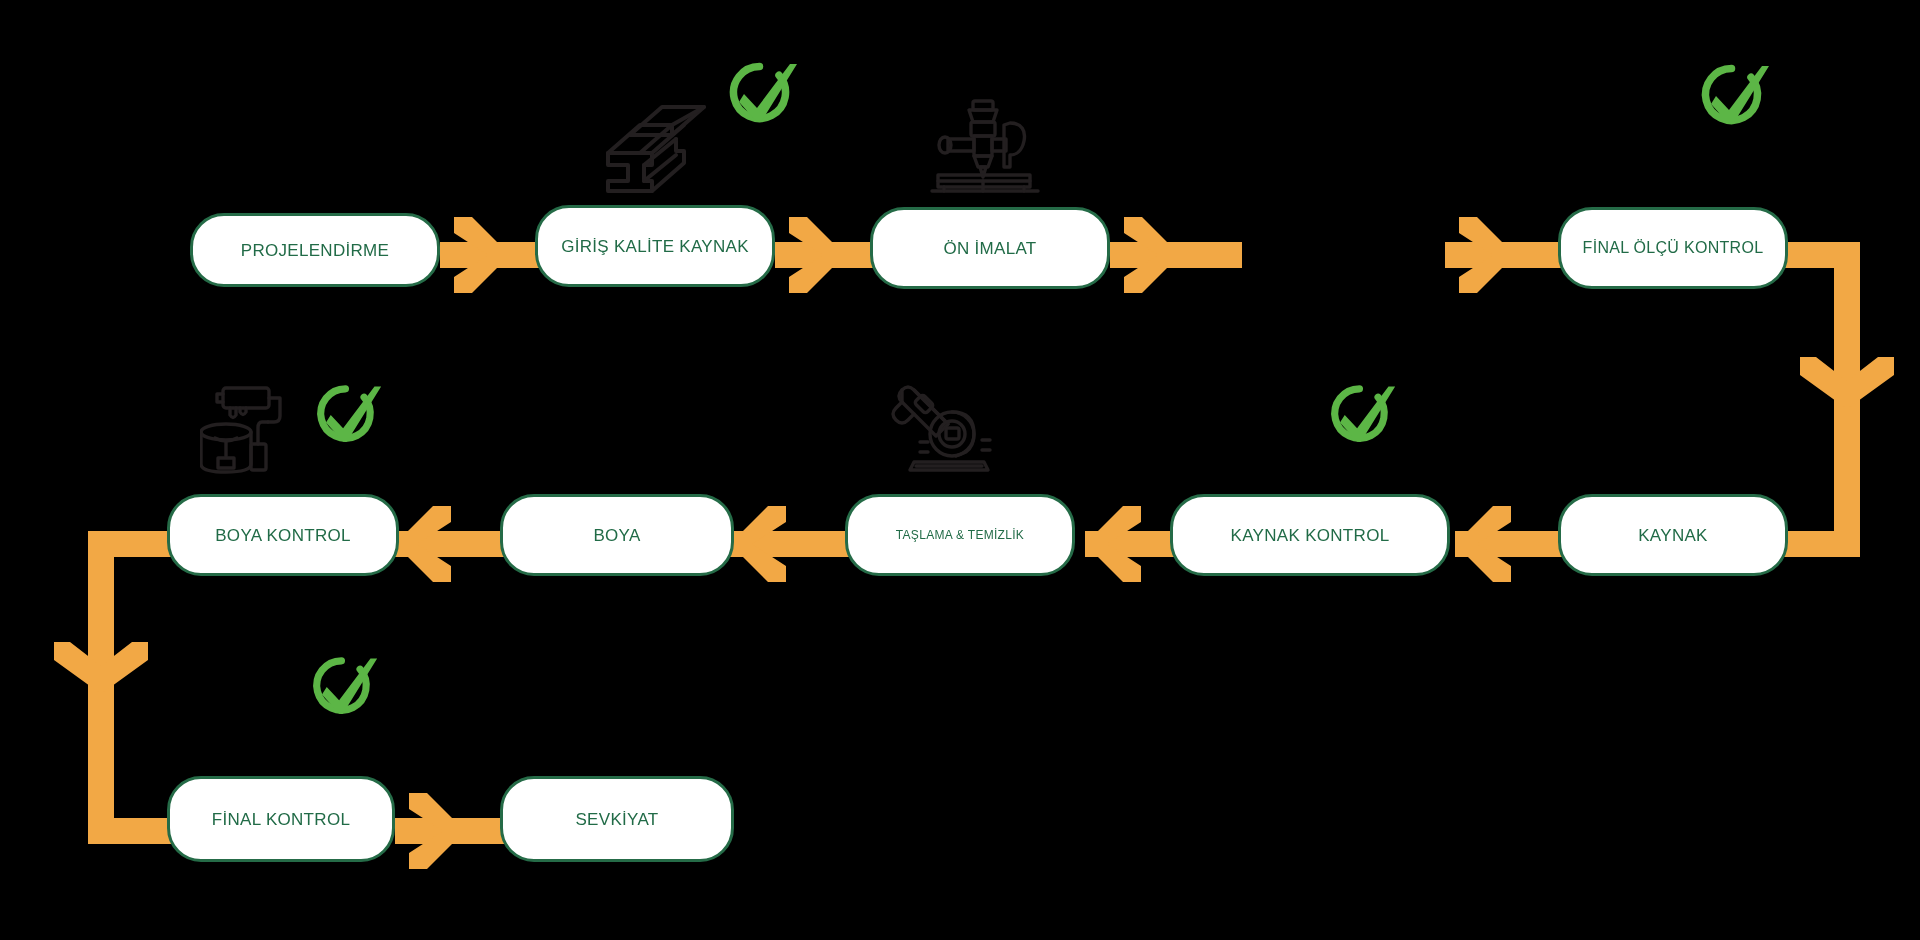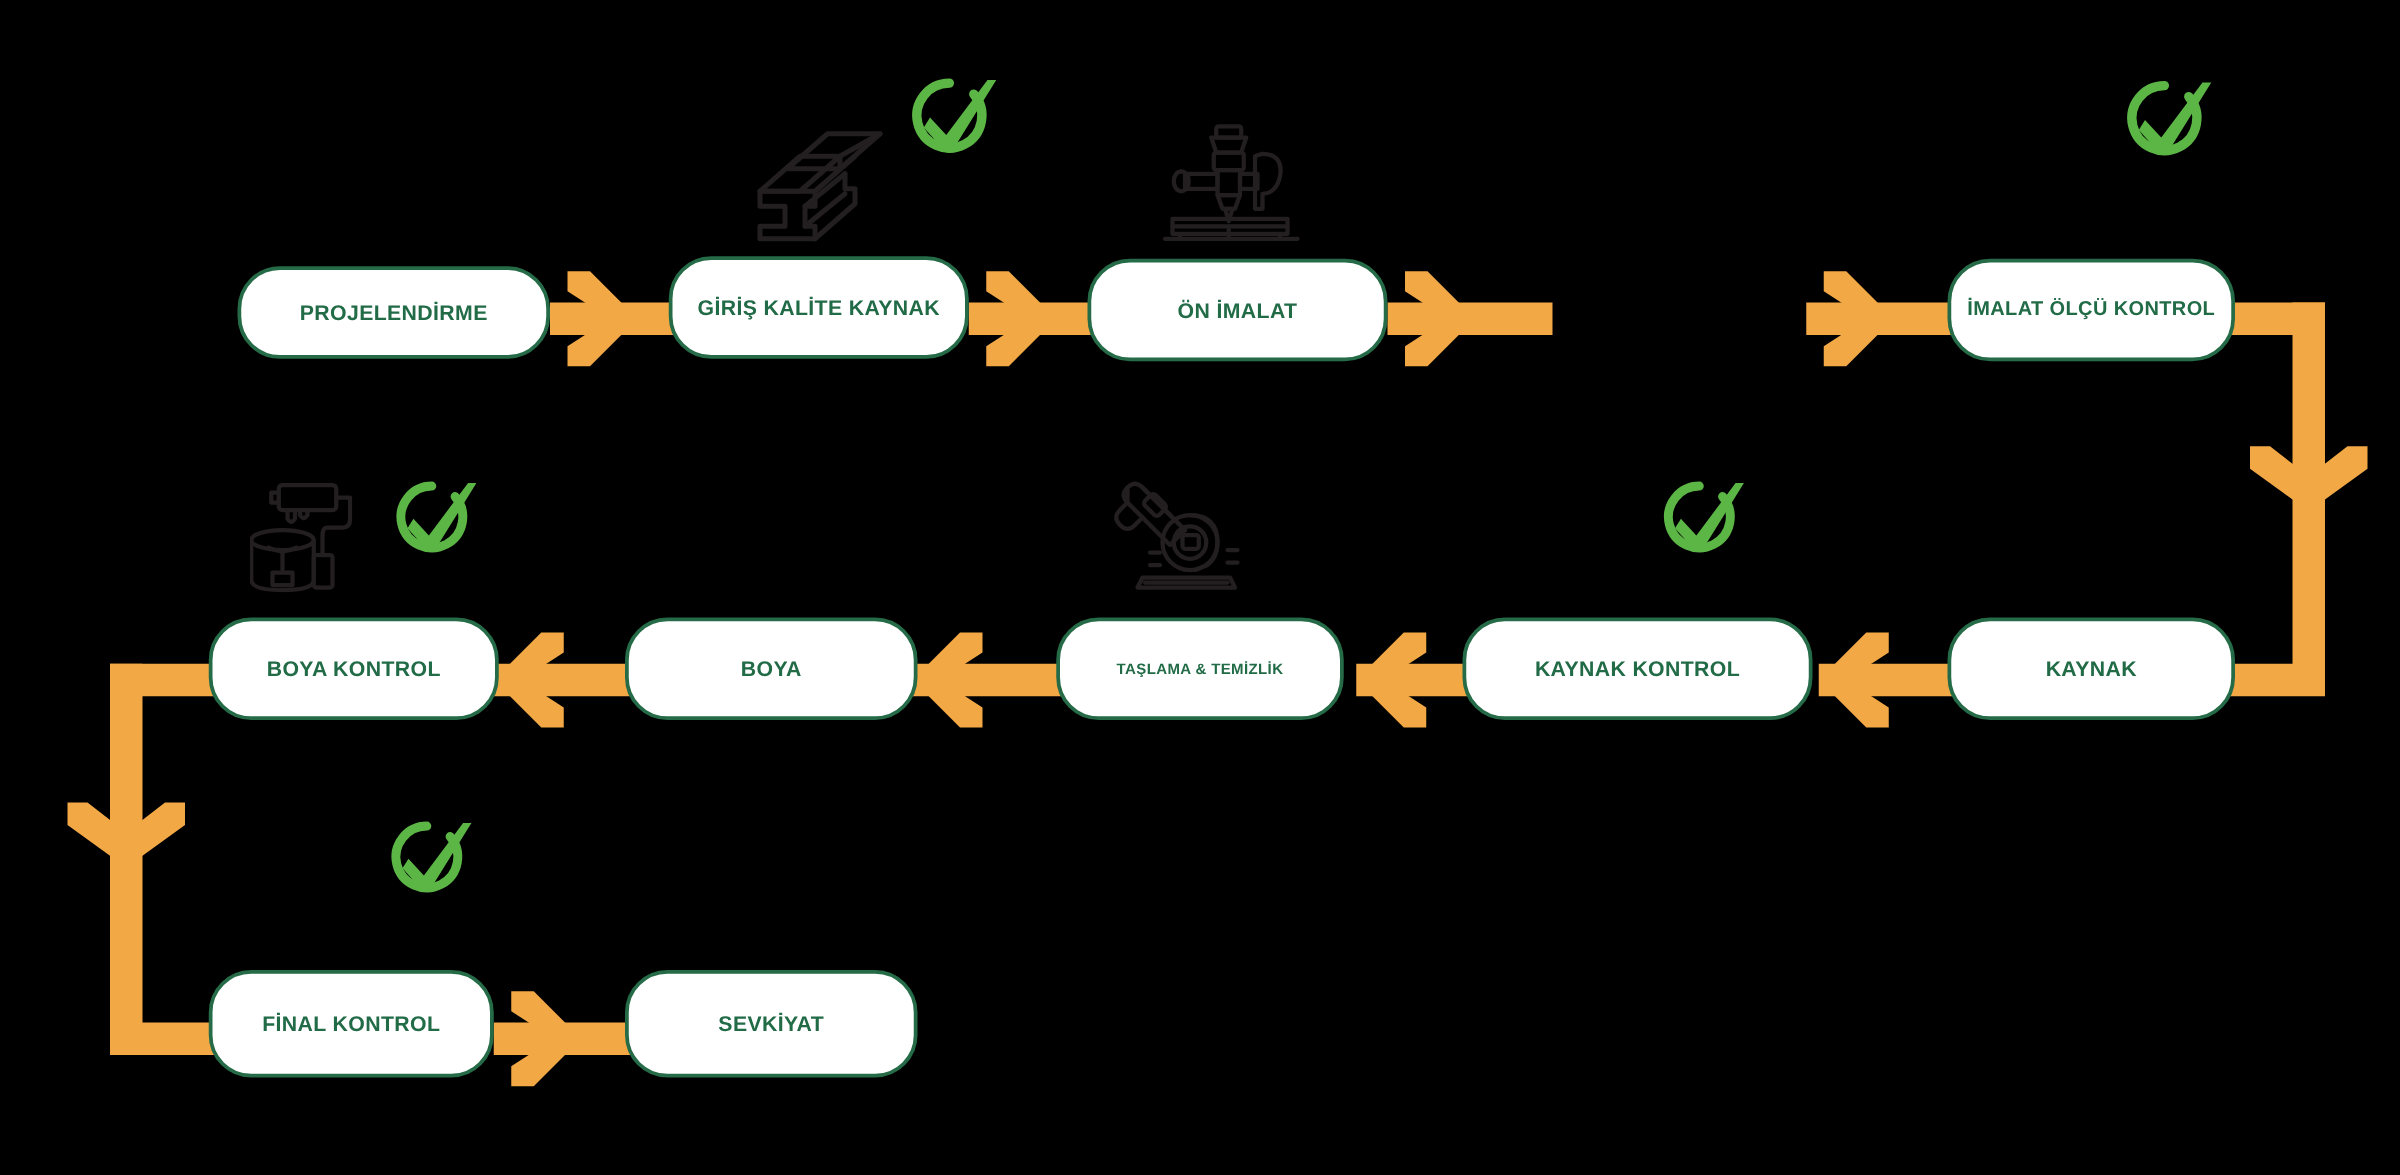--- a/index.html
+++ b/index.html
@@ -28,21 +28,21 @@
     border: 3px solid #256B47;
     border-radius: 34px;
     display: flex;
     align-items: center;
     justify-content: center;
     z-index: 30;
   }
   .node-label {
     color: #216B47;
     font-family: "Liberation Sans", sans-serif;
-    font-weight: bold;
+    font-weight: normal;
     font-size: 17px;
     letter-spacing: 0.3px;
     line-height: 1;
     white-space: nowrap;
     text-align: center;
   }
 
   
   .shaft-h {
     position: absolute;
@@ -128,21 +128,21 @@
   <div class="node" style="left:535px; top:205px; width:240px; height:82px;">
     <span class="node-label">GİRİŞ KALİTE KAYNAK</span>
   </div>
 
   <div class="node" style="left:870px; top:207px; width:240px; height:82px;">
     <span class="node-label">ÖN İMALAT</span>
   </div>
 
 
   <div class="node" style="left:1558px; top:207px; width:230px; height:82px;">
-    <span class="node-label" style="font-size:16px;">İMALAT ÖLÇÜ KONTROL</span>
+    <span class="node-label" style="font-size:16px;">FİNAL ÖLÇÜ KONTROL</span>
   </div>
 
   <div class="deco-icon" style="left:600px; top:95px;">
     <svg width="108" height="100" viewBox="0 0 108 100" fill="none" stroke="#231F20" stroke-width="4" stroke-linejoin="round" stroke-linecap="round">
       <path d="M30 40 L62 12 L104 12 L72 40 Z"></path>
       <path d="M8 58 L40 30 L72 30 L40 58 Z"></path>
       <path d="M8 58 L8 70 L28 70 L28 86 L8 86 L8 96 L52 96 L52 86 L44 86 L44 70 L52 70 L52 58 Z"></path>
       <path d="M52 58 L84 30"></path>
       <path d="M52 96 L84 68 L84 56 L76 56 L76 44"></path>
       <path d="M44 70 L76 44"></path>

